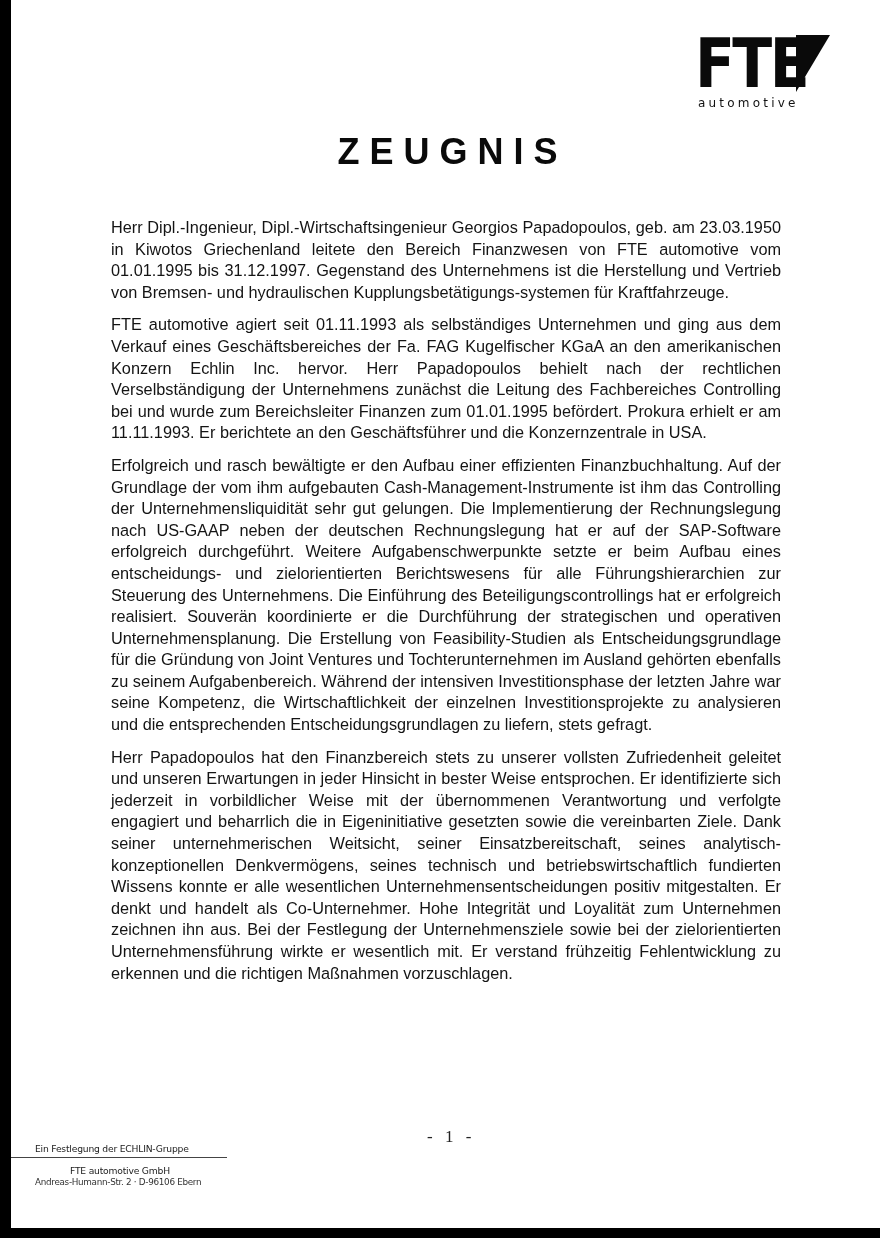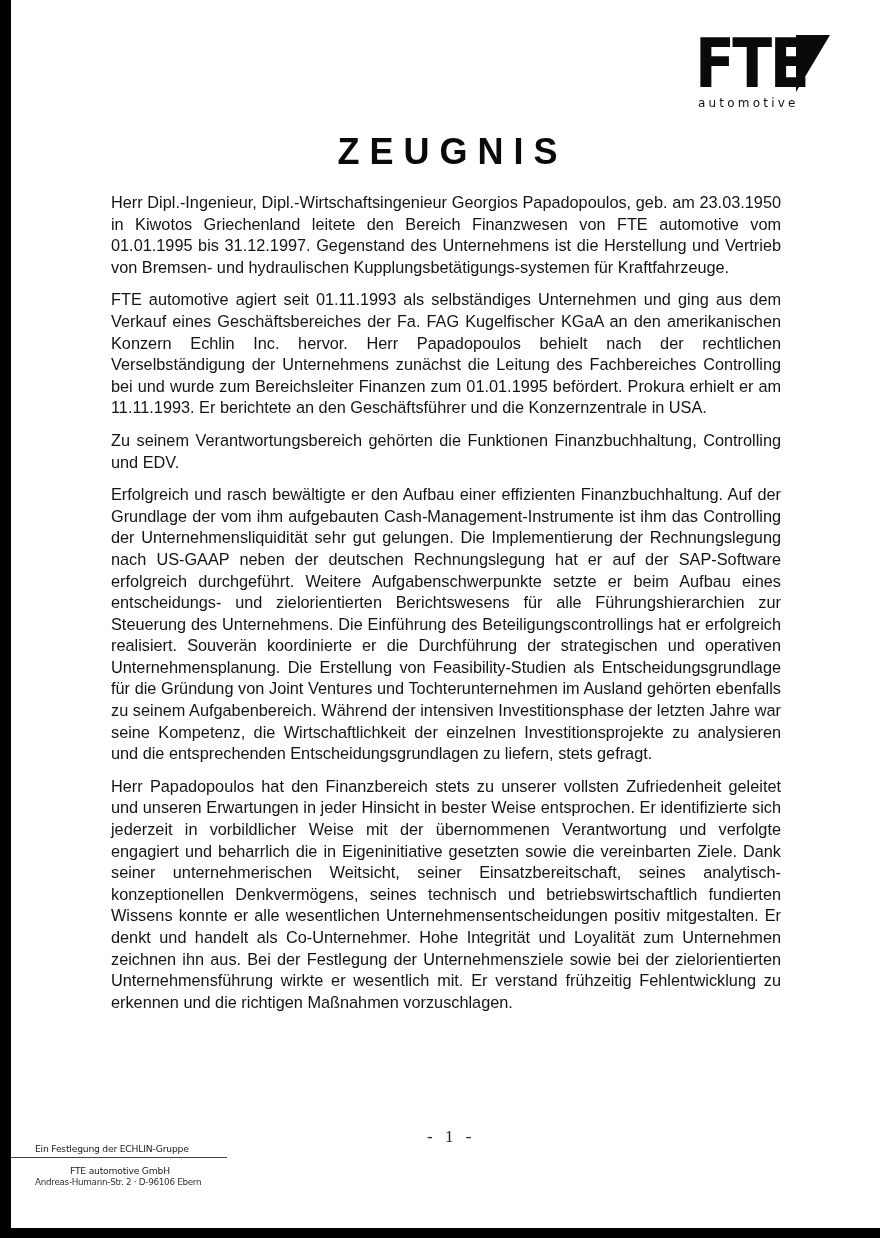--- a/index.html
+++ b/index.html
@@ -72,21 +72,21 @@
       font-size: 36px;
       letter-spacing: 10px;
       color: #0a0a0a;
       padding-left: 14px;
       box-sizing: border-box;
     }
     
     .body-text {
       position: absolute;
       left: 100px;
-      top: 192px;
+      top: 217px;
       width: 670px;
       font-size: 16.3px;
       line-height: 21.6px;
       text-align: justify;
       color: #141414;
     }
     .body-text p {
       margin: 0 0 11px 0;
     }
     
@@ -143,21 +143,20 @@
       <polygon points="0,0 34,0 0,57" fill="#0a0a0a"></polygon>
     </svg>
     <div class="logo-sub">automotive</div>
   </div>
 
   <div class="title">ZEUGNIS</div>
 
   <div class="body-text">
     <p>Herr Dipl.-Ingenieur, Dipl.-Wirtschaftsingenieur Georgios Papadopoulos, geb. am 23.03.1950 in Kiwotos Griechenland leitete den Bereich Finanzwesen von FTE automotive vom 01.01.1995 bis 31.12.1997. Gegenstand des Unternehmens ist die Herstellung und Vertrieb  von Bremsen- und hydraulischen Kupplungsbetätigungs-systemen für Kraftfahrzeuge.</p>
     <p>FTE automotive agiert seit 01.11.1993 als selbständiges Unternehmen und ging aus dem Verkauf eines Geschäftsbereiches der Fa. FAG Kugelfischer KGaA an den amerikanischen Konzern Echlin Inc. hervor. Herr Papadopoulos behielt nach der rechtlichen Verselbständigung der Unternehmens zunächst die Leitung des Fachbereiches Controlling bei und wurde zum Bereichsleiter Finanzen zum 01.01.1995 befördert. Prokura erhielt er am 11.11.1993.  Er berichtete an den Geschäftsführer und die Konzernzentrale in USA.</p>
-    <p>Zu seinem Verantwortungsbereich gehörten die Funktionen Finanzbuchhaltung, Controlling und EDV.</p>
     <p>Erfolgreich und rasch bewältigte er den Aufbau einer effizienten Finanzbuchhaltung. Auf der Grundlage der vom ihm aufgebauten Cash-Management-Instrumente ist ihm das Controlling der Unternehmensliquidität sehr gut gelungen. Die Implementierung der Rechnungslegung nach US-GAAP neben der deutschen Rechnungslegung hat er auf der SAP-Software erfolgreich durchgeführt. Weitere Aufgabenschwerpunkte setzte er beim Aufbau eines entscheidungs- und zielorientierten Berichtswesens für alle Führungshierarchien zur Steuerung des Unternehmens. Die Einführung des Beteiligungscontrollings hat er  erfolgreich realisiert. Souverän koordinierte er die Durchführung der strategischen und operativen Unternehmensplanung. Die Erstellung von Feasibility-Studien als Entscheidungsgrundlage für die Gründung von Joint Ventures und Tochterunternehmen im Ausland gehörten ebenfalls zu seinem Aufgabenbereich. Während der intensiven Investitionsphase der letzten Jahre war seine Kompetenz, die Wirtschaftlichkeit der einzelnen Investitionsprojekte zu analysieren und die entsprechenden Entscheidungsgrundlagen zu liefern, stets gefragt.</p>
     <p>Herr Papadopoulos hat den Finanzbereich stets zu unserer vollsten Zufriedenheit geleitet und unseren Erwartungen in jeder Hinsicht in bester Weise entsprochen. Er identifizierte sich jederzeit in vorbildlicher Weise mit der übernommenen Verantwortung und verfolgte engagiert und beharrlich die in Eigeninitiative gesetzten sowie die vereinbarten Ziele. Dank seiner unternehmerischen Weitsicht, seiner Einsatzbereitschaft, seines analytisch-konzeptionellen Denkvermögens, seines technisch und betriebswirtschaftlich fundierten Wissens konnte er alle wesentlichen Unternehmensentscheidungen positiv mitgestalten. Er denkt und handelt als Co-Unternehmer. Hohe Integrität und Loyalität zum Unternehmen zeichnen ihn aus. Bei der Festlegung der Unternehmensziele sowie bei der zielorientierten Unternehmensführung wirkte er wesentlich mit. Er verstand frühzeitig Fehlentwicklung zu erkennen und die richtigen Maßnahmen vorzuschlagen.</p>
   </div>
 
   <div class="page-number">- 1 -</div>
 
   <div class="footer">
     <div class="footer-group">Ein Festlegung der ECHLIN-Gruppe</div>
     <div class="footer-rule"></div>
     <div class="footer-company">FTE automotive GmbH</div>

